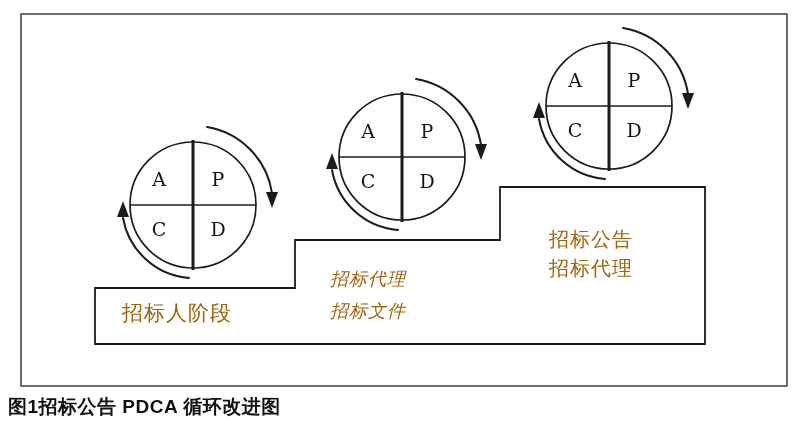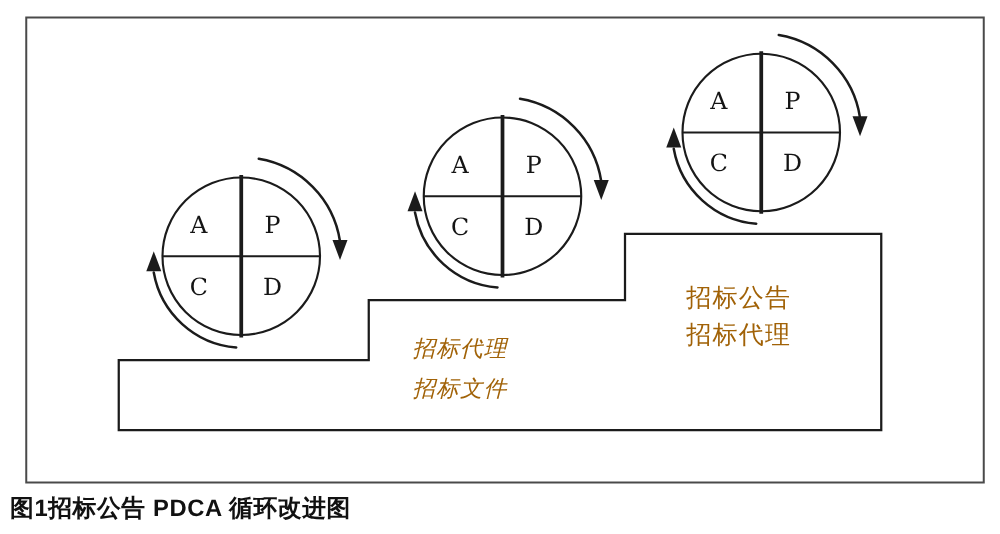--- a/index.html
+++ b/index.html
@@ -151,20 +151,23 @@
       <circle class="cyc" r="63"></circle>
       <line class="thin" x1="-63" y1="0" x2="63" y2="0"></line>
       <line class="thick" x1="0" y1="-65" x2="0" y2="65"></line>
       <text class="q" x="-34" y="-19">A</text>
       <text class="q" x="25" y="-19">P</text>
       <text class="q" x="-34" y="31">C</text>
       <text class="q" x="25" y="31">D</text>
     </g>
   </svg>
 
+  <div class="step-label step-label-1">
+    <div>招标人阶段</div>
+  </div>
 
   <div class="step-label step-label-2">
     <div>招标代理</div>
     <div>招标文件</div>
   </div>
 
   <div class="step-label step-label-3">
     <div>招标公告</div>
     <div>招标代理</div>
   </div>

